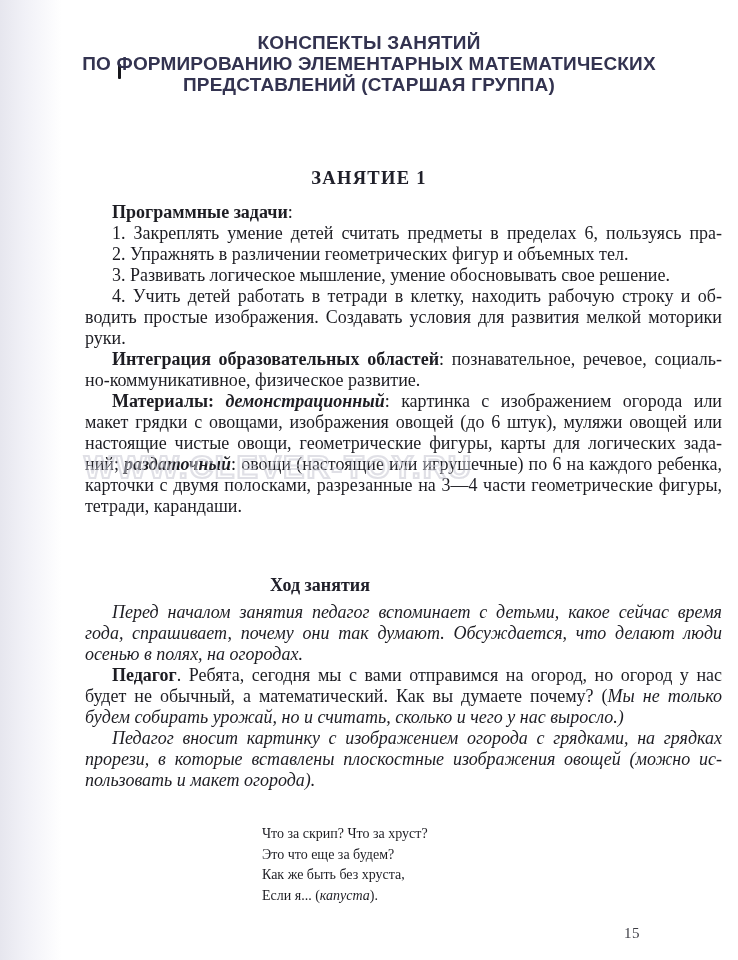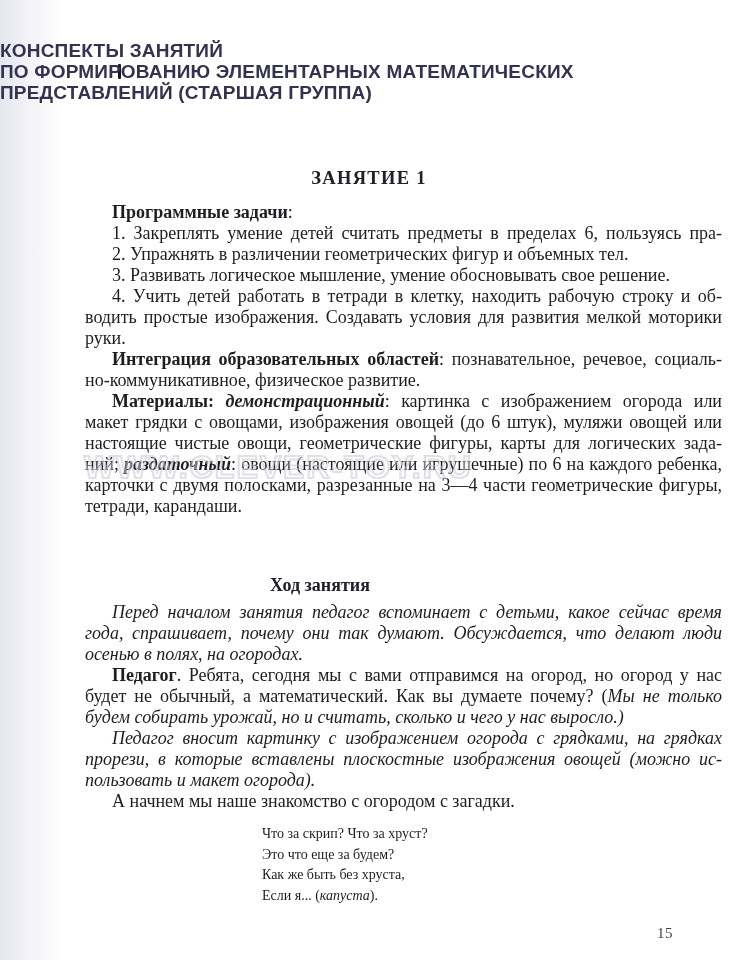--- a/index.html
+++ b/index.html
@@ -11,21 +11,21 @@
   }
   .scan-edge{
     position:absolute;left:0;top:0;bottom:0;width:62px;
     background:linear-gradient(90deg,#e6e6ee 0%,#f1f1f7 40%,#ffffff 100%);
   }
   .ink-speck{
     position:absolute;left:118px;top:64px;width:3px;height:15px;
     background:#16161b;border-radius:1px;
   }
   .header-title{
-    position:absolute;top:40px;left:0;width:738px;text-align:left;
+    position:absolute;top:32px;left:0;width:738px;text-align:center;
     font-family:"Liberation Sans","DejaVu Sans",sans-serif;
     font-weight:bold;font-size:19px;line-height:21px;
     color:#333350;letter-spacing:0.2px;
   }
   .lesson-title{
     position:absolute;top:168px;left:0;width:738px;text-align:center;
     font-weight:bold;font-size:18.5px;letter-spacing:1.3px;color:#20202a;
   }
   .tblock{position:absolute;left:85px;width:637px;font-size:18px;}
   .block1{top:202px;line-height:21px;}
@@ -39,21 +39,21 @@
   .bi{font-weight:bold;font-style:italic;}
   .section-heading{
     position:absolute;top:575px;left:0;width:640px;text-align:center;
     font-weight:bold;font-size:18px;color:#20202a;
   }
   .poem{
     position:absolute;left:262px;top:824px;font-size:14px;line-height:20.6px;
   }
   .poem .tline{text-align:left;text-align-last:left;}
   .page-number{
-    position:absolute;left:657px;top:925px;font-size:15px;
+    position:absolute;left:624px;top:925px;font-size:15px;
     color:#3c3c44;letter-spacing:0.5px;
   }
   .watermark{
     position:absolute;left:84px;top:449px;width:650px;
     font-family:"Liberation Sans","DejaVu Sans",sans-serif;
     font-weight:bold;font-size:32px;letter-spacing:2px;white-space:nowrap;
     color:transparent;
     -webkit-text-stroke:2.2px #c7c7d2;
     opacity:0.55;z-index:5;
   }
@@ -97,21 +97,20 @@
 <div class="tblock block2">
     <div class="tline j ind"><span class="i">Перед началом занятия педагог вспоминает с детьми, какое сейчас время</span></div>
     <div class="tline j"><span class="i">года, спрашивает, почему они так думают. Обсуждается, что делают люди</span></div>
     <div class="tline"><span class="i">осенью в полях, на огородах.</span></div>
     <div class="tline j ind"><span class="b">Педагог</span><span>. Ребята, сегодня мы с вами отправимся на огород, но огород у нас</span></div>
     <div class="tline j"><span>будет не обычный, а математический. Как вы думаете почему? (</span><span class="i">Мы не только</span></div>
     <div class="tline"><span class="i">будем собирать урожай, но и считать, сколько и чего у нас выросло.)</span></div>
     <div class="tline j ind"><span class="i">Педагог вносит картинку с изображением огорода с грядками, на грядках</span></div>
     <div class="tline j"><span class="i">прорези, в которые вставлены плоскостные изображения овощей (можно ис-</span></div>
     <div class="tline"><span class="i">пользовать и макет огорода).</span></div>
-    <div class="tline ind"><span>А начнем мы наше знакомство с огородом с загадки.</span></div>
   </div>
 
 <div class="poem">
     <div class="tline"><span>Что за скрип? Что за хруст?</span></div>
     <div class="tline"><span>Это что еще за будем?</span></div>
     <div class="tline"><span>Как же быть без хруста,</span></div>
     <div class="tline"><span>Если я... (</span><span class="i">капуста</span><span>).</span></div>
   </div>
 
 <div class="page-number">15</div>

